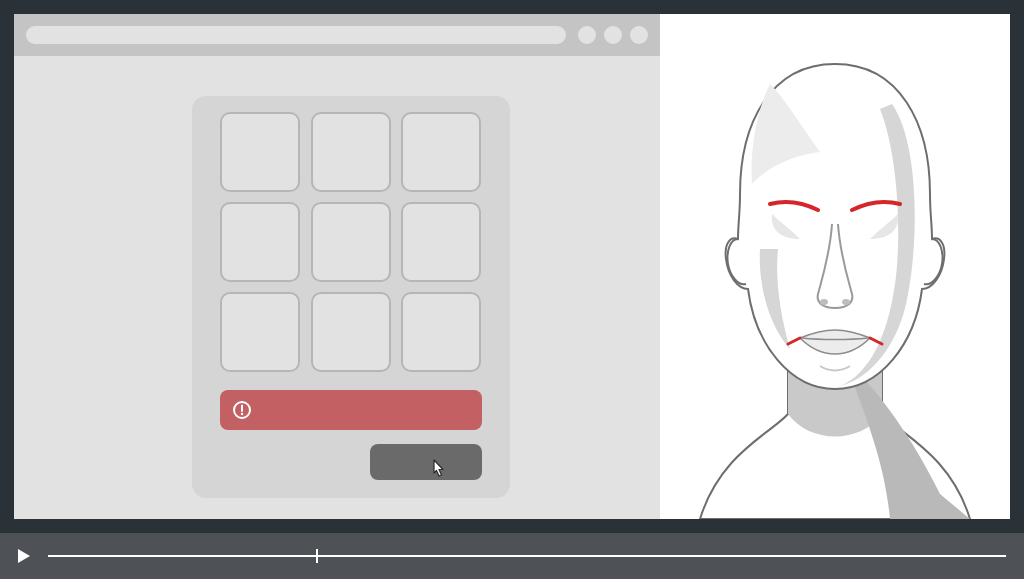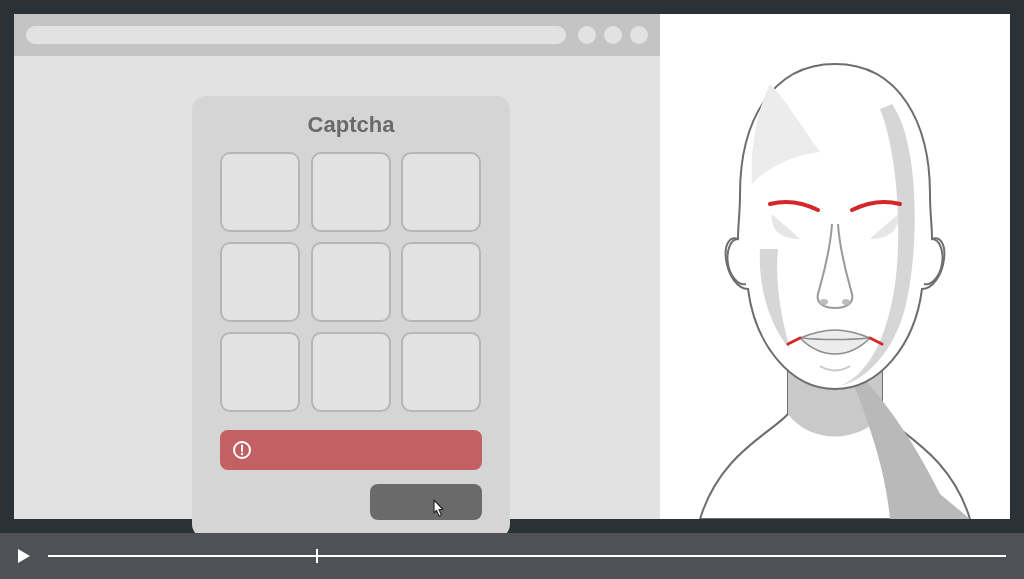--- a/index.html
+++ b/index.html
@@ -165,21 +165,20 @@
     <div class="browser-chrome">
       <div class="url-bar" placeholder=""></div>
       <div class="window-dots">
         <div class="window-dot"></div>
         <div class="window-dot"></div>
         <div class="window-dot"></div>
       </div>
     </div>
 
     <div class="captcha-card">
-      <div class="captcha-title">Captcha</div>
       <div class="grid">
         <div class="tile"></div>
         <div class="tile"></div>
         <div class="tile"></div>
         <div class="tile"></div>
         <div class="tile"></div>
         <div class="tile"></div>
         <div class="tile"></div>
         <div class="tile"></div>
         <div class="tile"></div>

